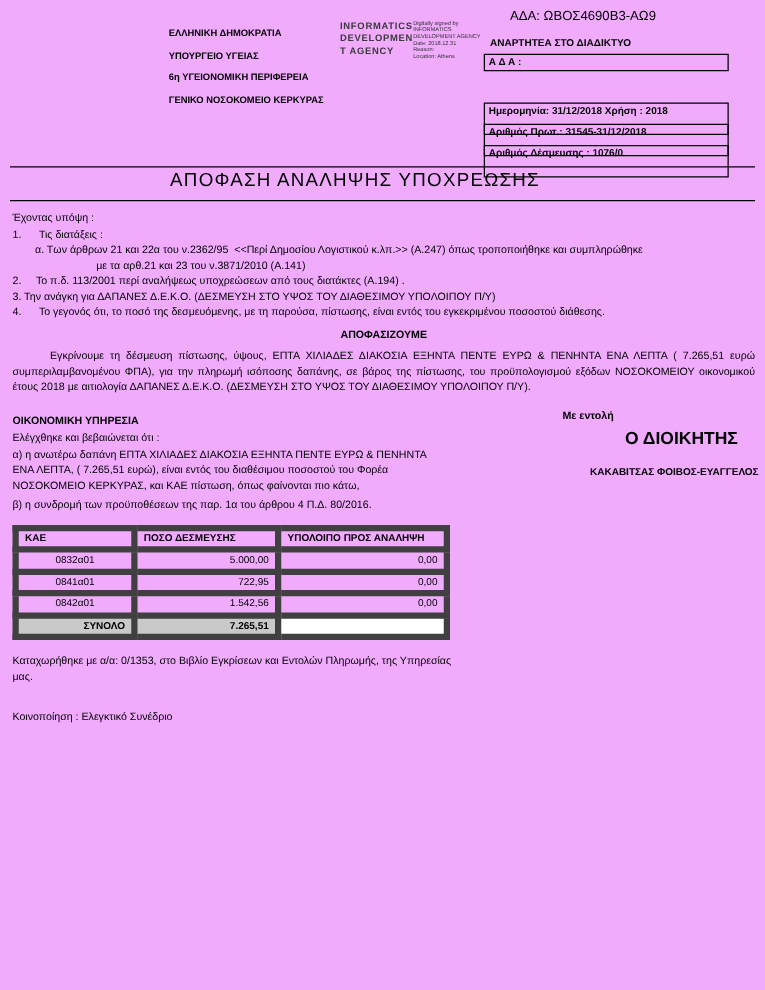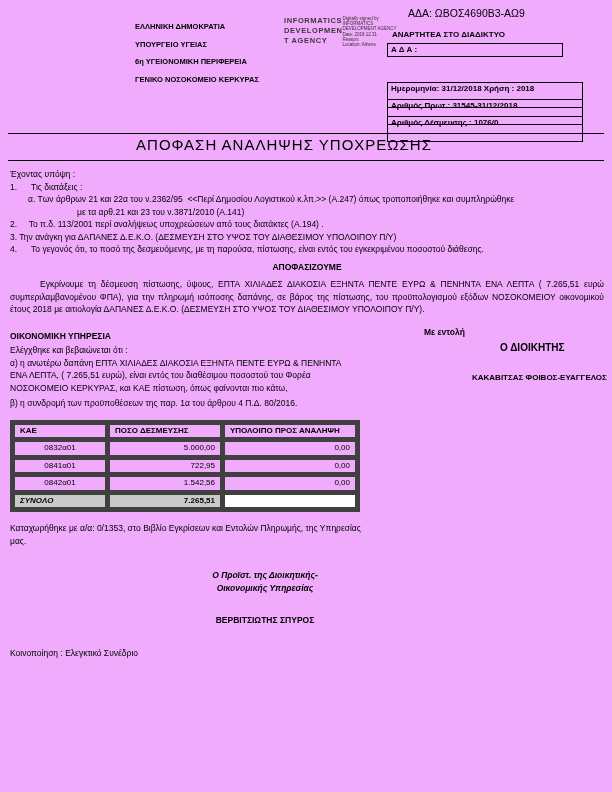--- a/index.html
+++ b/index.html
@@ -10,27 +10,27 @@
   }
 
   
   .ada-top { position:absolute; top:7px; left:408px; font-size:10.5px; }
 
   
   .letterhead { position:absolute; top:22px; left:135px; font-size:7.5px; font-weight:bold; }
   .letterhead .lh { height:17.5px; }
 
   
-  .stamp { position:absolute; top:16px; left:284px; display:flex; gap:0; }
+  .stamp { position:absolute; top:16px; left:272px; display:flex; gap:0; }
   .stamp-agency { font-size:7.5px; font-weight:bold; color:#3a3a3a; line-height:10px; letter-spacing:.6px; }
   .stamp-details { font-size:4.5px; color:#333; line-height:5.2px; width:58px; }
 
   
   .publish-notice { position:absolute; top:30px; left:392px; font-size:8px; font-weight:bold; }
-  .ada-box { position:absolute; top:43px; left:387px; width:176px; height:14px; border:1px solid #000;
+  .ada-box { position:absolute; top:43px; left:387px; width:196px; height:14px; border:1px solid #000;
              font-size:8px; font-weight:bold; line-height:12px; padding-left:3px; }
   .info-box { position:absolute; left:387px; width:196px; height:26px; border:1px solid #000;
               font-size:8px; font-weight:bold; line-height:12px; padding-left:3px; }
   .ib1 { top:82px; } .ib2 { top:99px; } .ib3 { top:116px; }
 
   
   .rule { position:absolute; left:8px; width:596px; border-top:1px solid #000; }
   .rule-top { top:133px; } .rule-bottom { top:160px; }
   .doc-title { position:absolute; top:136px; left:0; width:568px; text-align:center;
                font-size:15px; letter-spacing:1px; }
@@ -41,33 +41,33 @@
   .ind-a  { margin-left:18px; }
   .ind-a2 { margin-left:30px;padding-left:37px; }
   .decide-heading { text-align:center; font-weight:bold; margin:5px 0; }
   .decision-para { margin-top:3px; text-indent:30px; text-align:justify; }
 
   .fin { margin-top:14px; width:335px; }
   .fin-heading { font-weight:bold; margin-bottom:2px; }
   .fin-point-b { margin-top:3px; }
 
   
-  .by-order      { position:absolute; top:327px; left:424px; font-size:8.5px; font-weight:bold; }
-  .director-role { position:absolute; top:342px; left:500px; font-size:10px; font-weight:bold; }
+  .by-order      { position:absolute; top:327px; left:450px; font-size:8.5px; font-weight:bold; }
+  .director-role { position:absolute; top:342px; left:500px; font-size:14px; font-weight:bold; }
   .director-name { position:absolute; top:373px; left:472px; font-size:8px;  font-weight:bold; }
 
   
   .kae-table { margin-top:10px; border-collapse:collapse; font-size:8px; }
   .kae-table th, .kae-table td { border:5px solid #404040; height:12px; padding:0 5px; }
   .kae-table th { text-align:left; font-weight:bold; }
   .col-kae { width:95px; } .col-amt { width:115px; } .col-bal { width:135px; }
   .c-kae { text-align:center; }
   .c-amt { text-align:right; }
   .total td { font-weight:bold; background:#c9c9c9; }
-  .total td.c-kae { text-align:left;font-style:italic; }
+  .total td.c-kae { text-align:right; }
   .total td:last-child { background:#fff; }
 
   .reg-note { margin-top:10px; width:352px; }
 
   .signatory { margin-top:22px; margin-left:110px; width:290px; text-align:center; }
   .sig-title { font-weight:bold; font-style:italic; }
   .sig-name  { font-weight:bold; margin-top:20px; }
 
   .cc { margin-top:20px; }
 </style>
@@ -158,25 +158,20 @@
         <tr class="total">
           <td class="c-kae">ΣΥΝΟΛΟ</td>
           <td class="c-amt">7.265,51</td>
           <td class="c-amt"></td>
         </tr>
       </tbody>
     </table>
 
     <div class="reg-note">Καταχωρήθηκε με α/α: 0/1353, στο Βιβλίο Εγκρίσεων και Εντολών Πληρωμής, της Υπηρεσίας μας.</div>
 
-    <div class="signatory">
-      <div class="sig-title">Ο Προϊστ. της Διοικητικής-</div>
-      <div class="sig-title">Οικονομικής Υπηρεσίας</div>
-      <div class="sig-name">ΒΕΡΒΙΤΣΙΩΤΗΣ ΣΠΥΡΟΣ</div>
-    </div>
 
     <div class="cc">Κοινοποίηση : Ελεγκτικό Συνέδριο</div>
 
   </div>
 
   <div class="by-order">Με εντολή</div>
   <div class="director-role">Ο ΔΙΟΙΚΗΤΗΣ</div>
   <div class="director-name">ΚΑΚΑΒΙΤΣΑΣ ΦΟΙΒΟΣ-ΕΥΑΓΓΕΛΟΣ</div>
 
 </div>

